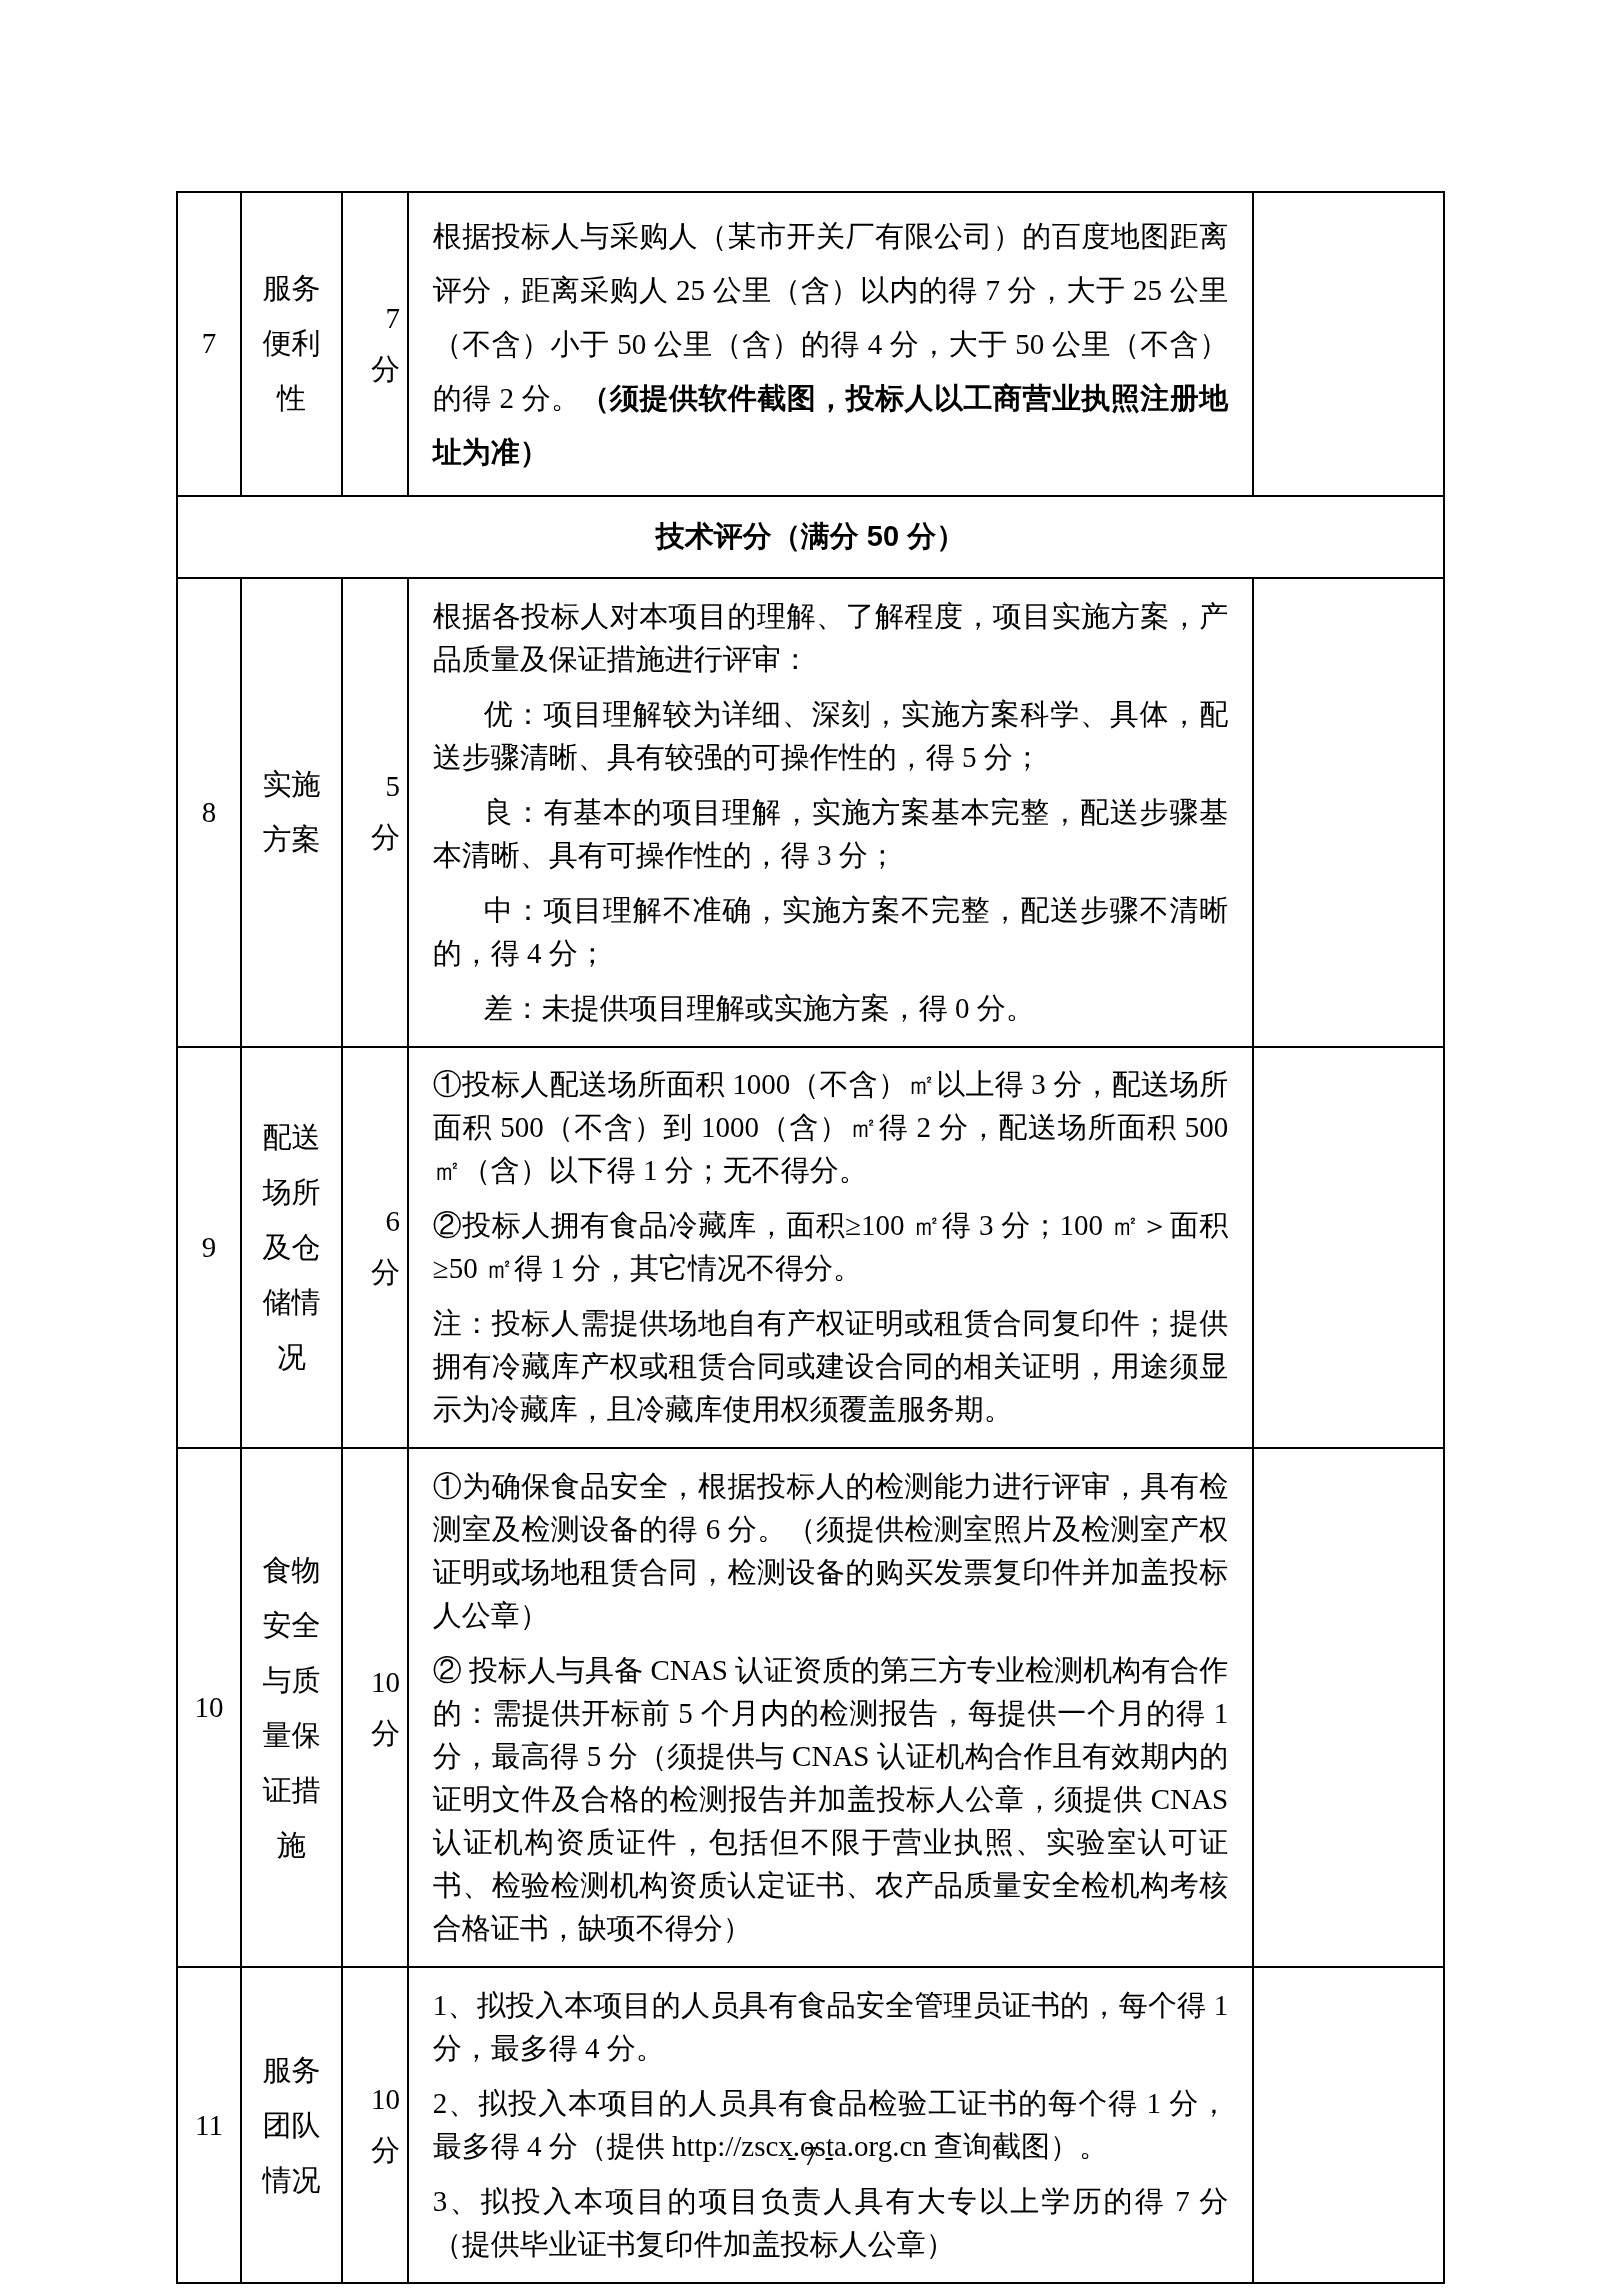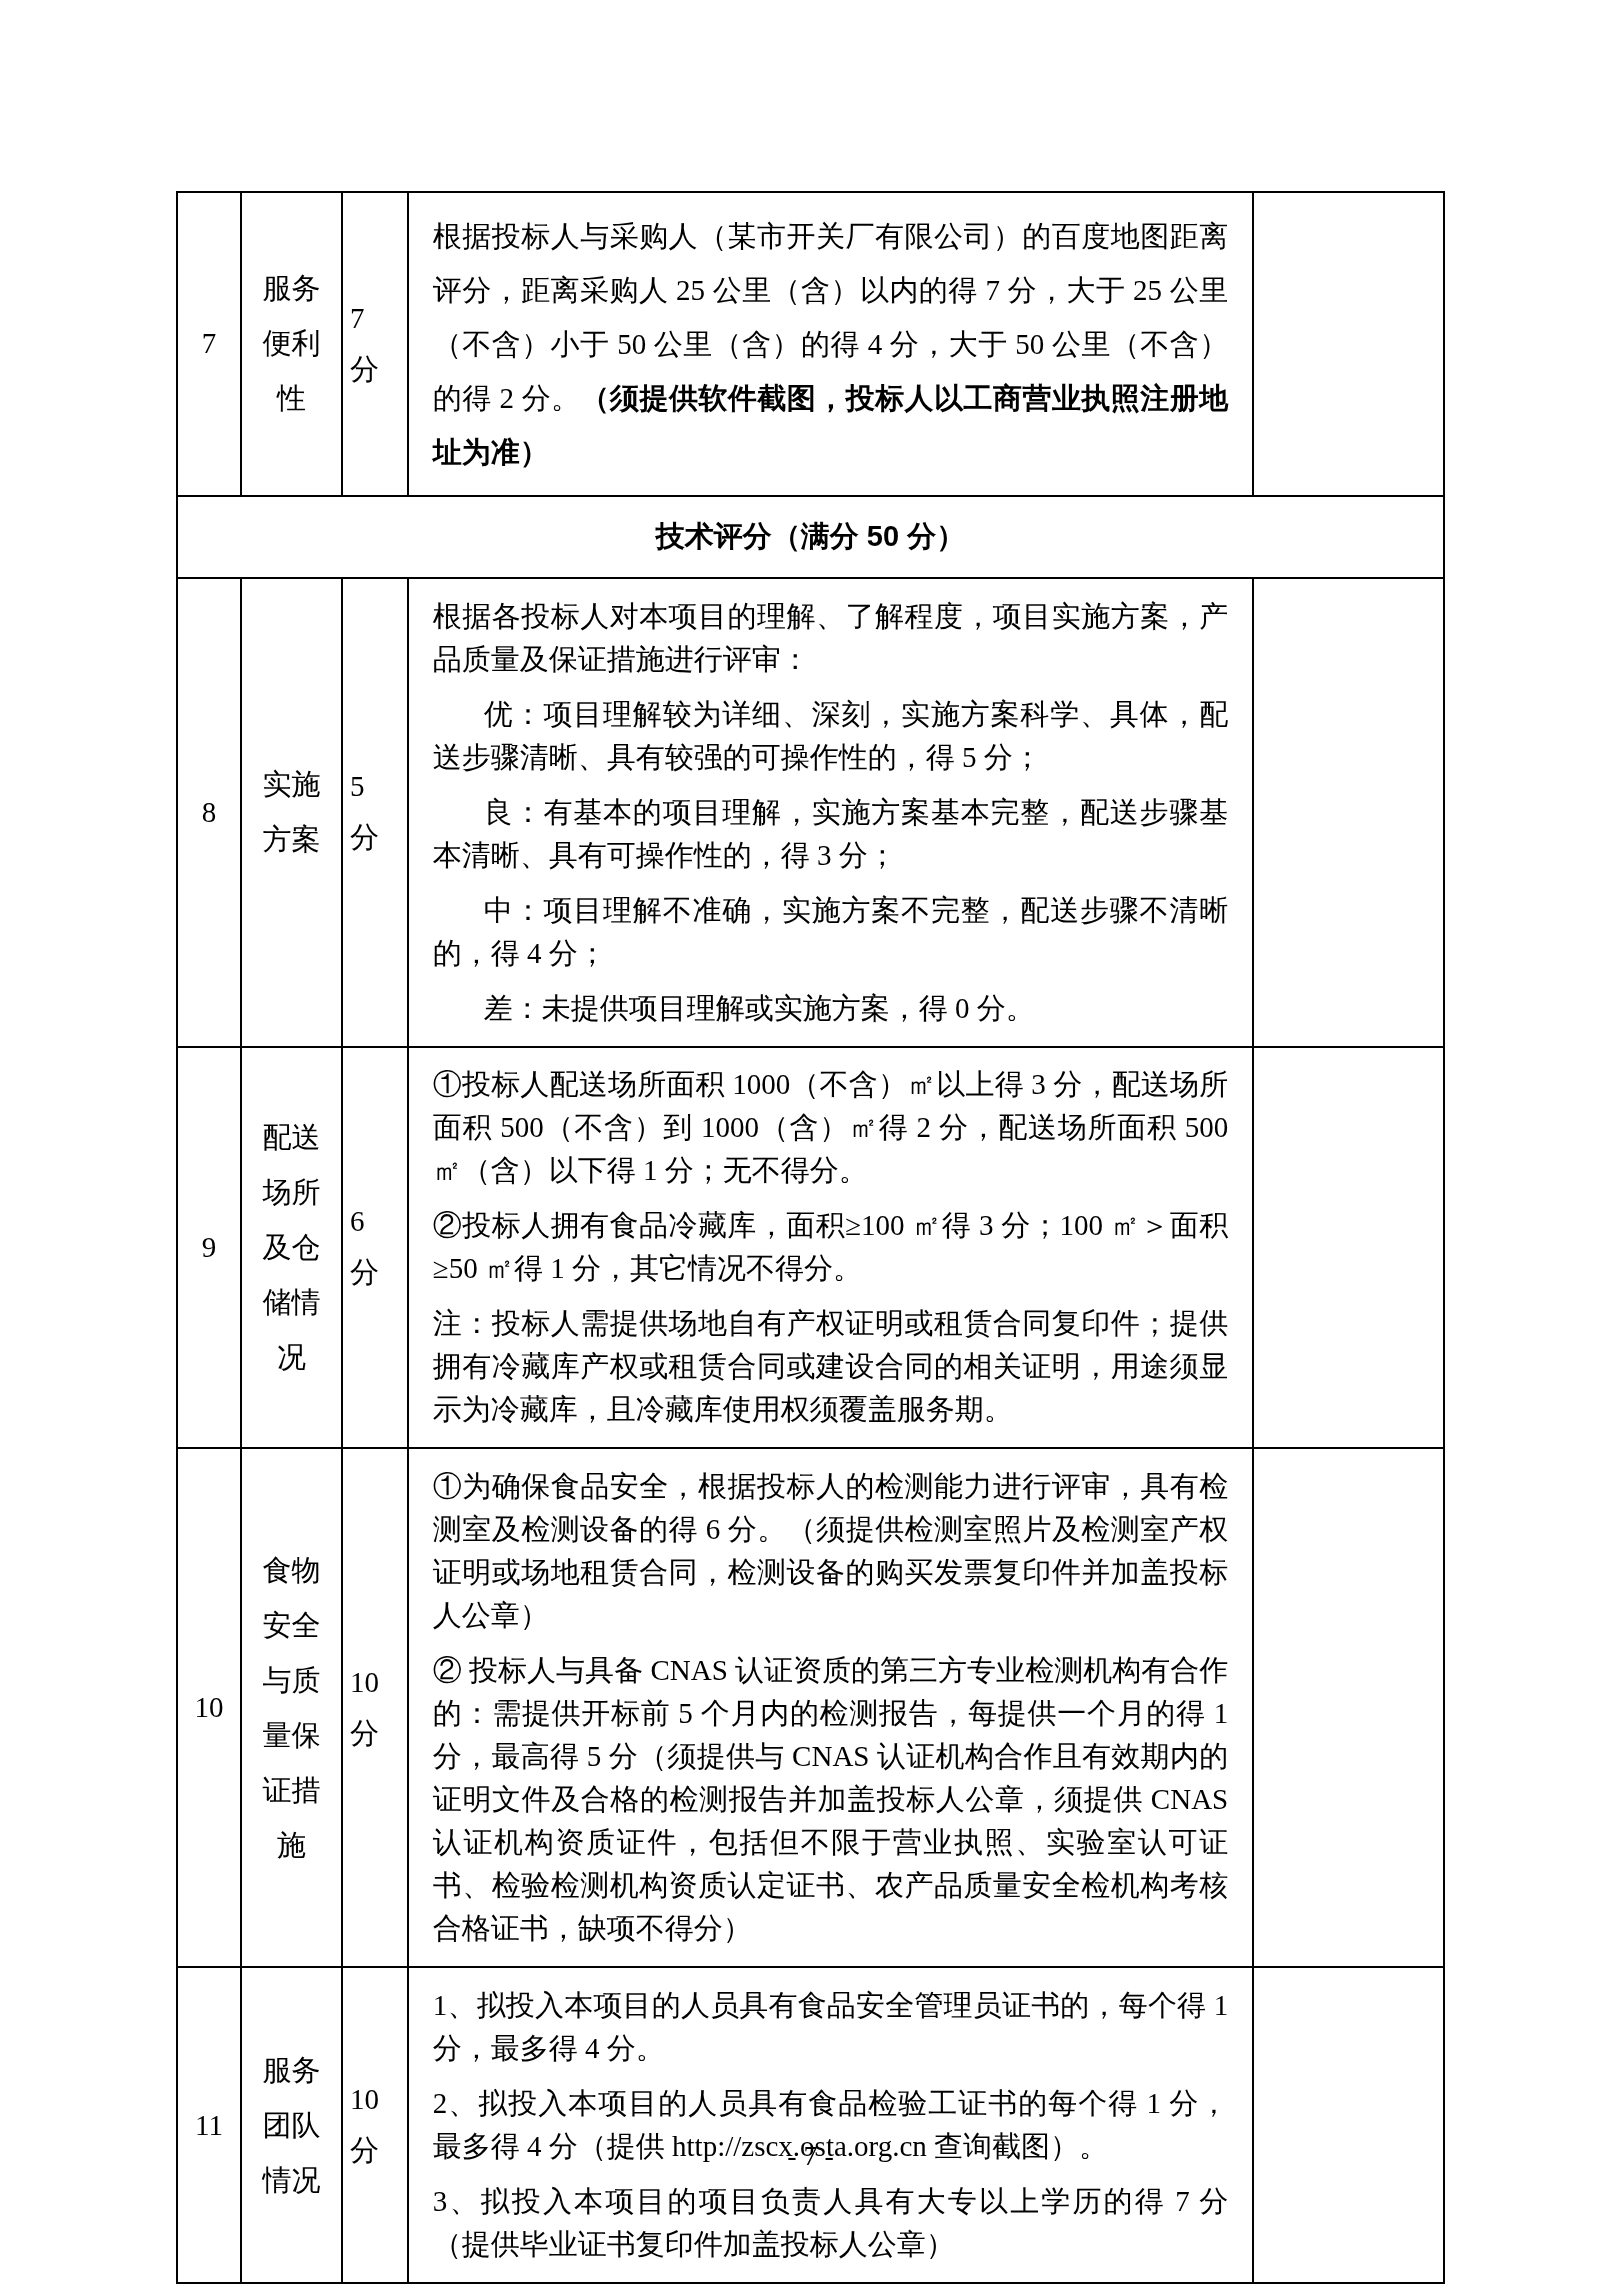--- a/index.html
+++ b/index.html
@@ -32,21 +32,21 @@
     padding:0;
   }
   td.c-cat{
     text-align:center;
     vertical-align:middle;
     padding:0 9px;
     line-height:55px;
     word-break:break-all;
   }
   td.c-score{
-    text-align:left;
+    text-align:right;
     vertical-align:middle;
     padding:0 6.9px;
     line-height:51px;
     word-break:break-all;
   }
   td.c-desc{
     vertical-align:middle;
     padding:3.9px 11.8px 3.9px 11.8px;
   }
   td.c-desc p{

